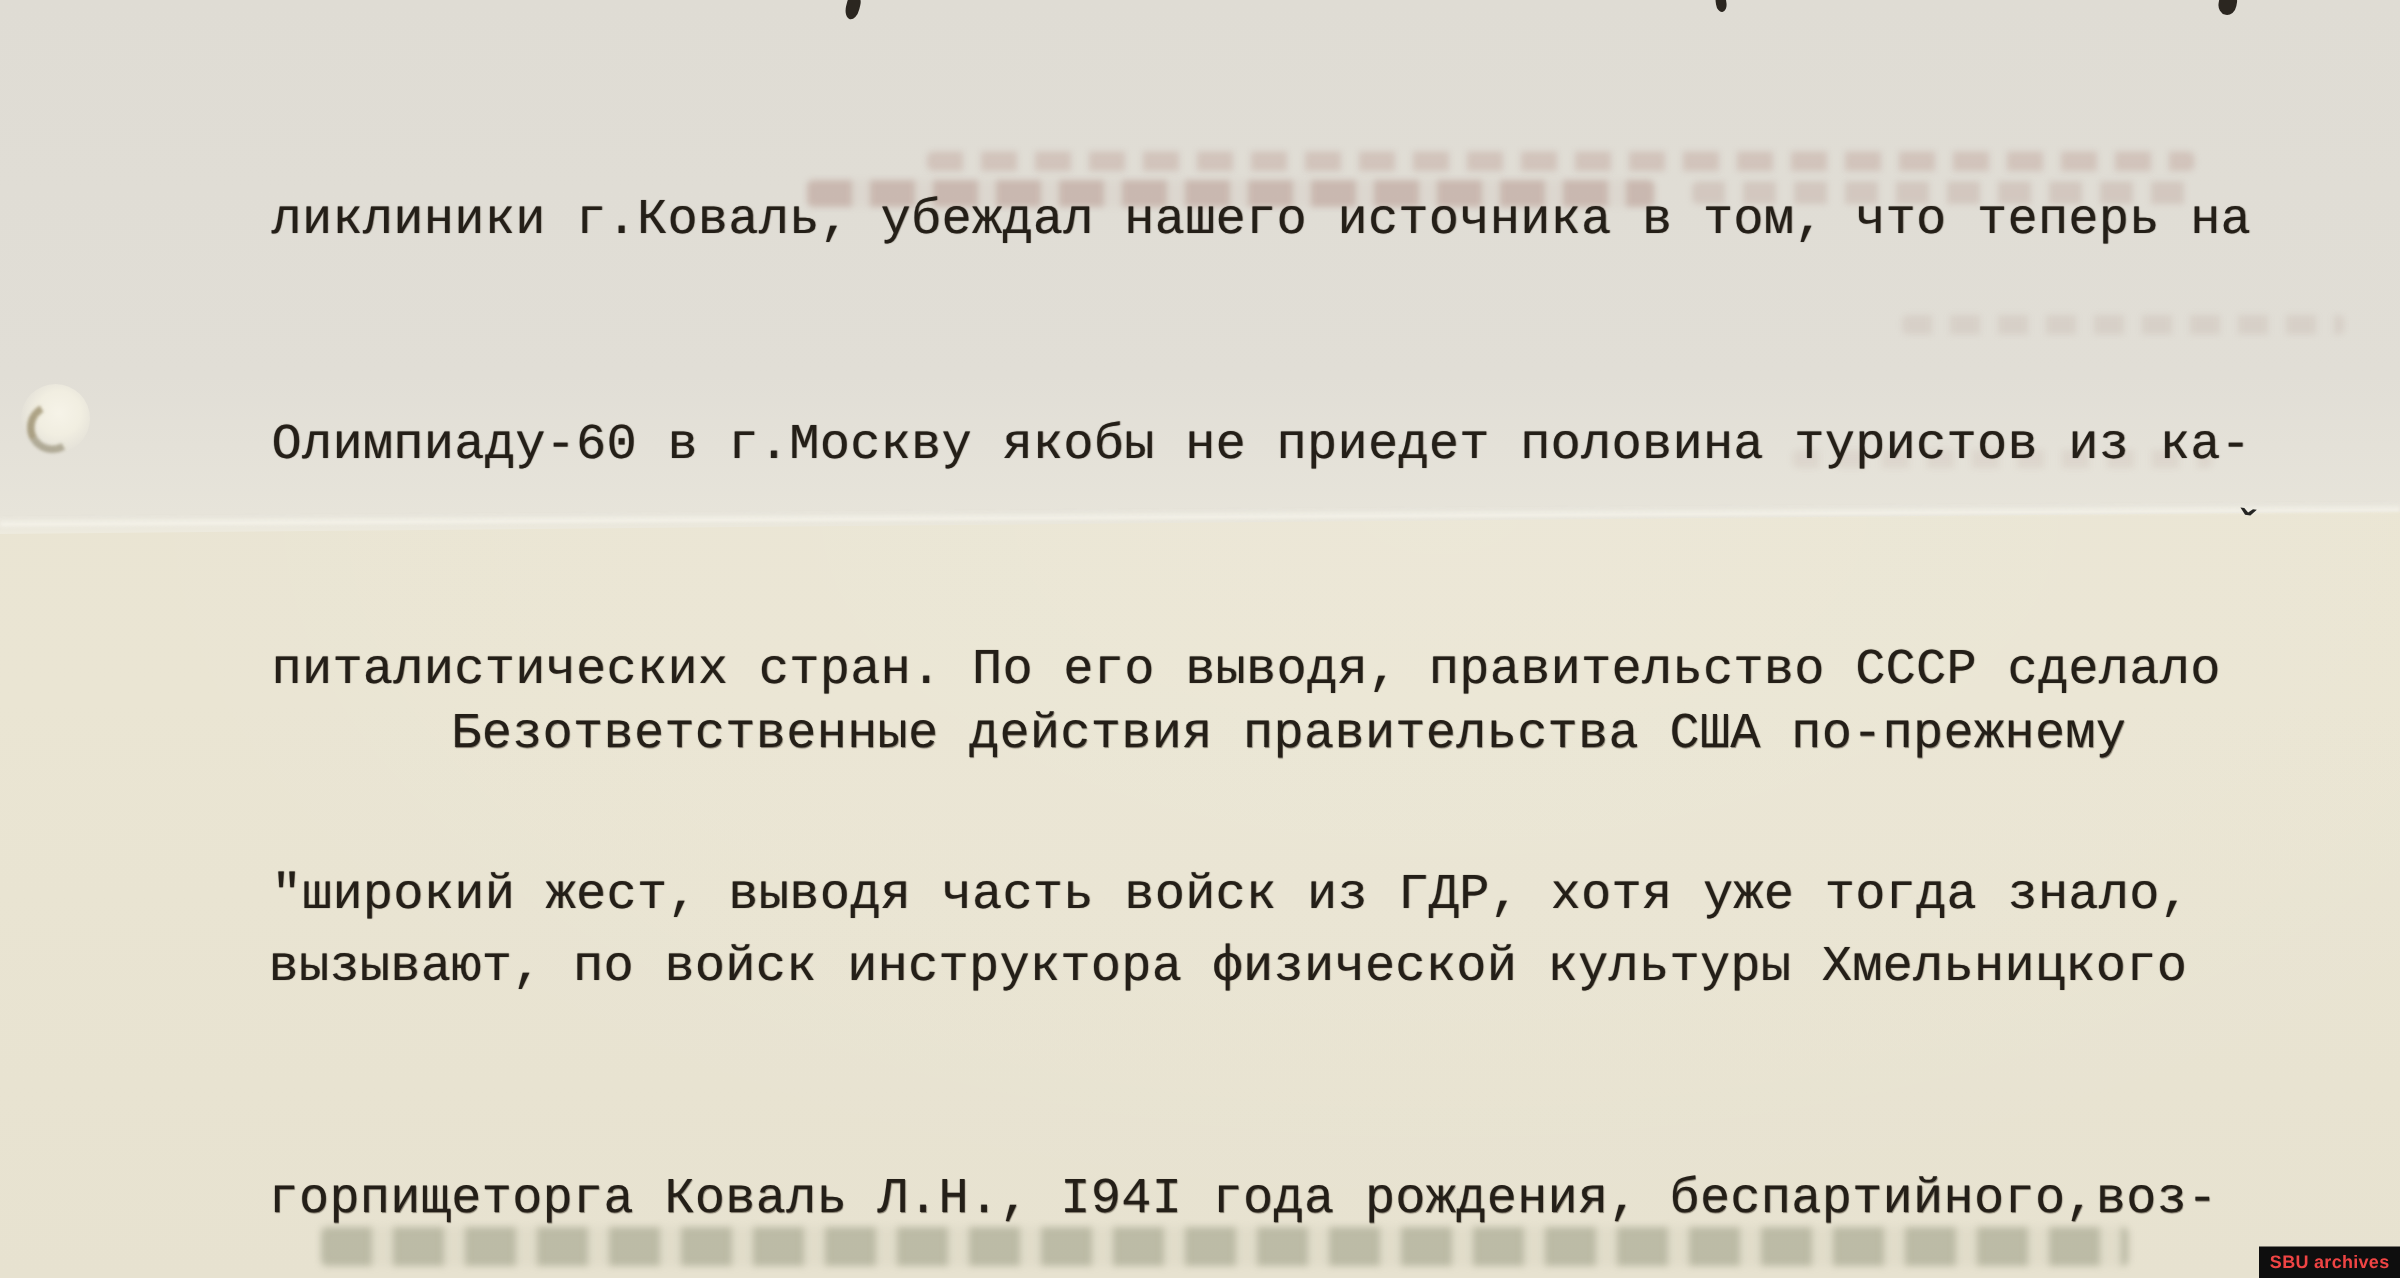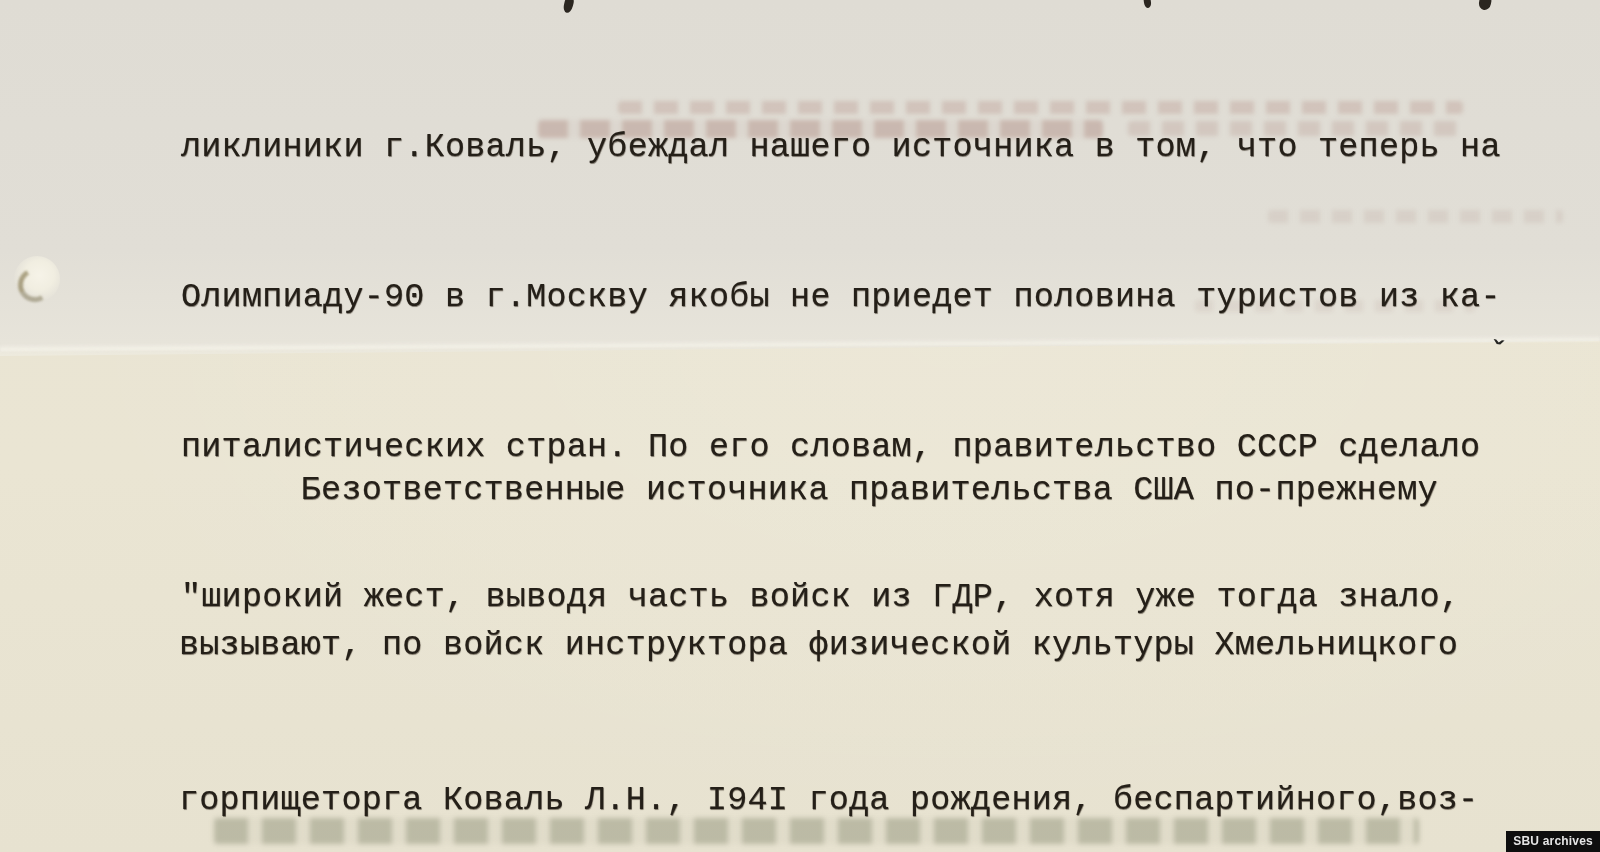--- a/index.html
+++ b/index.html
@@ -154,33 +154,33 @@
   <div class="ghost ghost-green-bottom"></div>
 
   <div class="punch-hole"></div>
   <div class="check-mark">ˇ</div>
   <div class="edge-frag edge-frag-1"></div>
   <div class="edge-frag edge-frag-2"></div>
   <div class="edge-frag edge-frag-3"></div>
 
   <div id="paragraph-1" class="typewritten">
     <div>ликлиники г.Коваль, убеждал нашего источника в том, что теперь на</div>
-    <div>Олимпиаду-90 в г.Москву якобы не приедет половина туристов из ка-</div>
-    <div>питалистических стран. По его словам, правительство СССР сделало</div>
+    <div>Олимпиаду-60 в г.Москву якобы не приедет половина туристов из ка-</div>
+    <div>питалистических стран. По его выводя, правительство СССР сделало</div>
     <div>"широкий жест, выводя часть войск из ГДР, хотя уже тогда знало,</div>
     
   </div>
 
   <div id="paragraph-2" class="typewritten">
-    <div>      Безответственные источника правительства США по-прежнему</div>
+    <div>      Безответственные действия правительства США по-прежнему</div>
     <div>вызывают, по войск инструктора физической культуры Хмельницкого</div>
     <div>горпищеторга Коваль Л.Н., I94I года рождения, беспартийного,воз-</div>
     
     
     
     
     
     
   </div>
 
-  <div class="watermark" style="background: rgb(14, 14, 14); color: #e5e5e5;">SBU archives</div>
+  <div class="watermark" style="background: rgb(14, 14, 14); color: #ef4444;">SBU archives</div>
 
 </div>
 
 </body></html>

